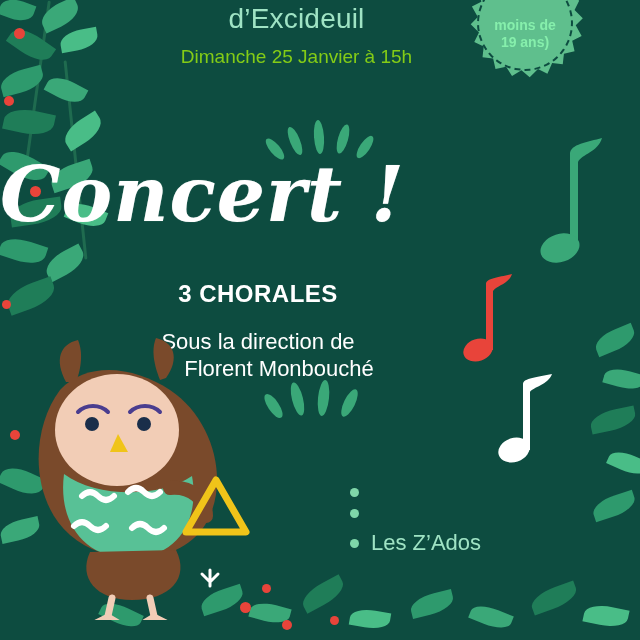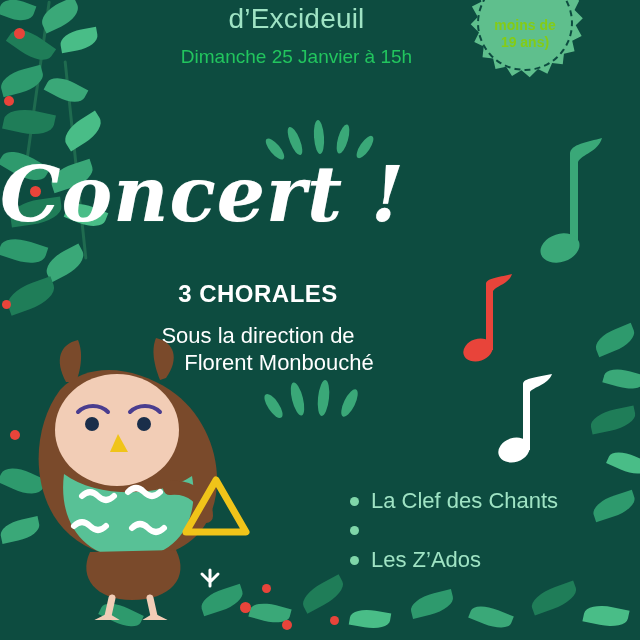--- a/index.html
+++ b/index.html
@@ -50,21 +50,21 @@
   .header .line1 {
     font-size: 28px;
     color: #9fe3c4;
     font-weight: 400;
     letter-spacing: 0.2px;
     line-height: 34px;
     padding-top: 2px;
   }
   .header .line2 {
     font-size: 19px;
-    color: #22c55e;
+    color: #84cc16;
     font-weight: 400;
     margin-top: 10px;
   }
 
   
   .badge {
     position: absolute;
     top: -36px;
     left: 466px;
     width: 118px;
@@ -93,21 +93,21 @@
     border: 2px dashed #0d4c40;
     border-radius: 50%;
     display: flex;
     flex-direction: column;
     align-items: center;
     justify-content: flex-end;
     padding-bottom: 18px;
     box-sizing: border-box;
   }
   .badge .txt {
-    color: #84cc16;
+    color: #86efac;
     font-size: 14px;
     font-weight: bold;
     line-height: 17px;
     text-align: center;
   }
 
   
   .title {
     position: absolute;
     top: 150px;
@@ -144,21 +144,21 @@
   }
   .subtitle .chorales {
     font-size: 24px;
     font-weight: bold;
     color: #ffffff;
     letter-spacing: 0.5px;
   }
   .subtitle .direction {
     font-size: 22px;
     color: #ffffff;
-    margin-top: 14px;
+    margin-top: 20px;
     line-height: 27px;
   }
 
   
   .choirs {
     position: absolute;
     top: 488px;
     left: 350px;
     z-index: 6;
   }
@@ -336,21 +336,20 @@
         <path d="M196 160 L226 212 L166 212 Z" stroke="#f0c419" stroke-width="7" fill="none" stroke-linejoin="round"></path>
       </g>
 
       <path d="M190 250 l0 16 M182 254 l8 8 M198 254 l-8 8" stroke="#ffffff" stroke-width="3" stroke-linecap="round"></path>
     </svg>
   </div>
 
   <div class="choirs">
     <div class="choir-item">
       <span class="choir-bullet"></span>
-      <span class="choir-label">La Clef des Chants</span>
     </div>
     <div class="choir-item">
       <span class="choir-bullet"></span>
     </div>
     <div class="choir-item">
       <span class="choir-bullet"></span>
       <span class="choir-label">Les Z’Ados</span>
     </div>
   </div>
 

